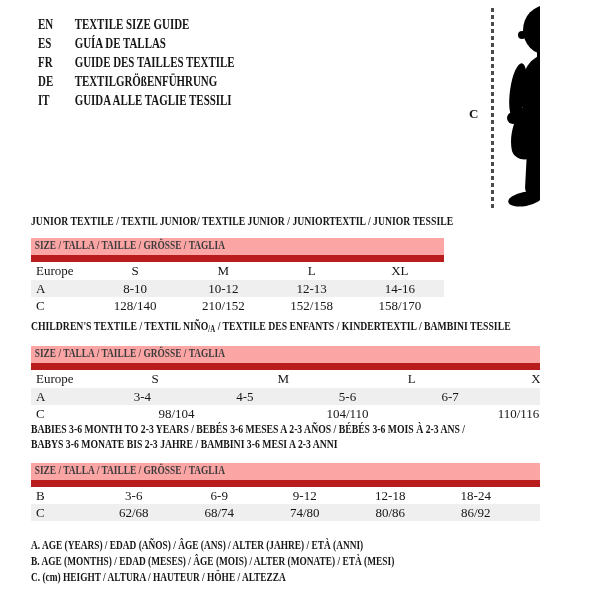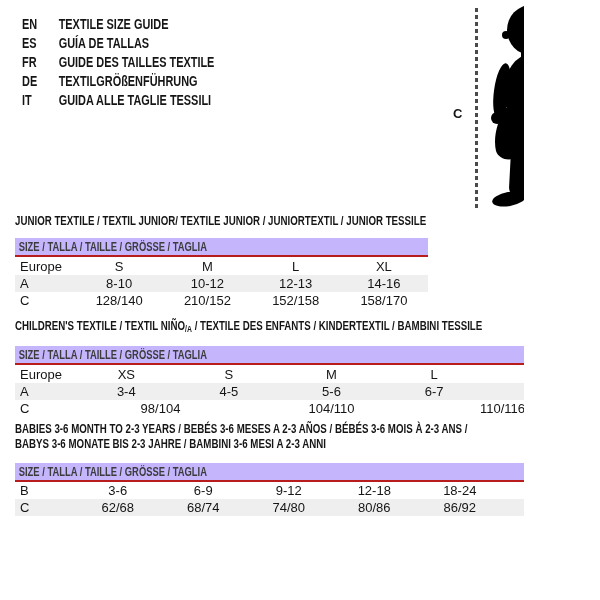--- a/index.html
+++ b/index.html
@@ -1,17 +1,17 @@
 <!DOCTYPE html>
 <html><head>
 <meta charset="utf-8">
 <style>
   html,body{margin:0;padding:0;background:#fff;}
   .page{position:relative;width:524px;height:600px;background:#ffffff;overflow:hidden;
-        font-family:Liberation Sans, sans-serif;color:#151515;}
+        font-family:Liberation Serif, serif;color:#151515;margin-left:16px;}
 
   
   .langs{position:absolute;left:22px;top:15px;}
   .lang-row{white-space:nowrap;height:19px;line-height:19px;font-weight:700;font-size:14px;
             transform:scaleX(.78);transform-origin:0 0;}
   .lang-code{display:inline-block;width:47px;}
 
   
   .dash-line{position:absolute;left:475px;top:8px;width:3px;height:200px;
              background:repeating-linear-gradient(to bottom,#4a4a4a 0 4px,transparent 4px 7px);}
@@ -20,21 +20,21 @@
 
   
   .sec-title{position:absolute;left:15px;white-space:nowrap;font-weight:700;font-size:13.5px;
              line-height:15px;transform:scaleX(.72);transform-origin:0 0;}
   .sub{font-size:9.5px;vertical-align:-2px;font-weight:700;}
 
   
   .size-table{position:absolute;left:15px;}
   .w-junior{width:413px;}
   .w-wide{width:573px;}
-  .band{height:17px;background:#c4b5fd;border-bottom:2px solid #b91c1c;display:flex;align-items:center;}
+  .band{height:17px;background:#fca5a5;border-bottom:7px solid #b91c1c;display:flex;}
   .band-text{padding-left:5px;font-weight:700;font-size:12.5px;color:#3c3c3c;white-space:nowrap;
              transform:scaleX(.75);transform-origin:0 50%;}
   .trow{display:flex;align-items:center;height:17px;font-size:13px;}
   .trow.h18{height:18px;}
   .trow.shaded{background:#efefef;}
   .tlabel{flex:0 0 auto;width:55px;padding-left:5px;}
   .tcell{flex:1;text-align:center;}
 
   
   .legend{position:absolute;left:15px;top:537px;}
@@ -117,21 +117,20 @@
 
   <div class="sec-title" style="top:318px;">
     <span>CHILDREN'S TEXTILE / TEXTIL NIÑO</span><span class="sub">/A</span><span> / TEXTILE DES ENFANTS / KINDERTEXTIL / BAMBINI TESSILE</span>
   </div>
   <div class="size-table w-wide" style="top:346px;">
     <div class="band">
       <span class="band-text">SIZE / TALLA / TAILLE / GRÖSSE / TAGLIA</span>
     </div>
     <div class="trow h18">
       <span class="tlabel">Europe</span>
-      <span class="tcell">XS</span>
       <span class="tcell">S</span>
       <span class="tcell">M</span>
       <span class="tcell">L</span>
       <span class="tcell">XL</span>
     </div>
     <div class="trow shaded">
       <span class="tlabel">A</span>
       <span class="tcell">3-4</span>
       <span class="tcell">4-5</span>
       <span class="tcell">5-6</span>
@@ -169,14 +168,19 @@
       <span class="tlabel">C</span>
       <span class="tcell">62/68</span>
       <span class="tcell">68/74</span>
       <span class="tcell">74/80</span>
       <span class="tcell">80/86</span>
       <span class="tcell">86/92</span>
       <span class="tcell">92/98</span>
     </div>
   </div>
 
+  <div class="legend">
+    <div class="legend-line">A. AGE (YEARS) / EDAD (AÑOS) / ÂGE (ANS) / ALTER (JAHRE) / ETÀ (ANNI)</div>
+    <div class="legend-line">B. AGE (MONTHS) / EDAD (MESES) / ÂGE (MOIS) / ALTER (MONATE) / ETÀ (MESI)</div>
+    <div class="legend-line">C. (cm) HEIGHT / ALTURA / HAUTEUR / HÖHE / ALTEZZA</div>
+  </div>
 
 </div>
 
 </body></html>

